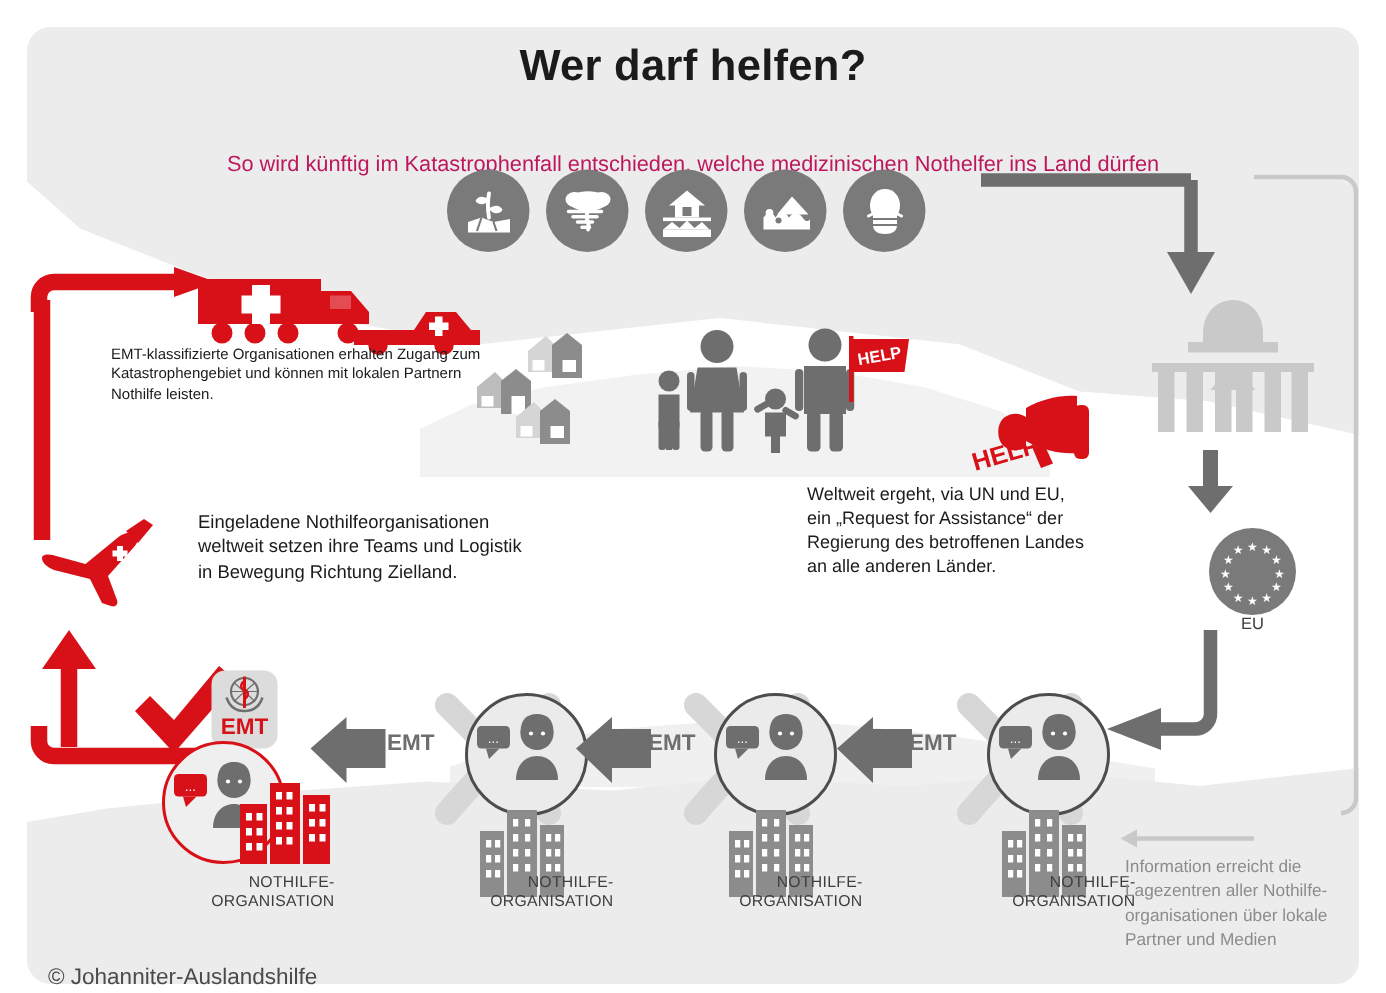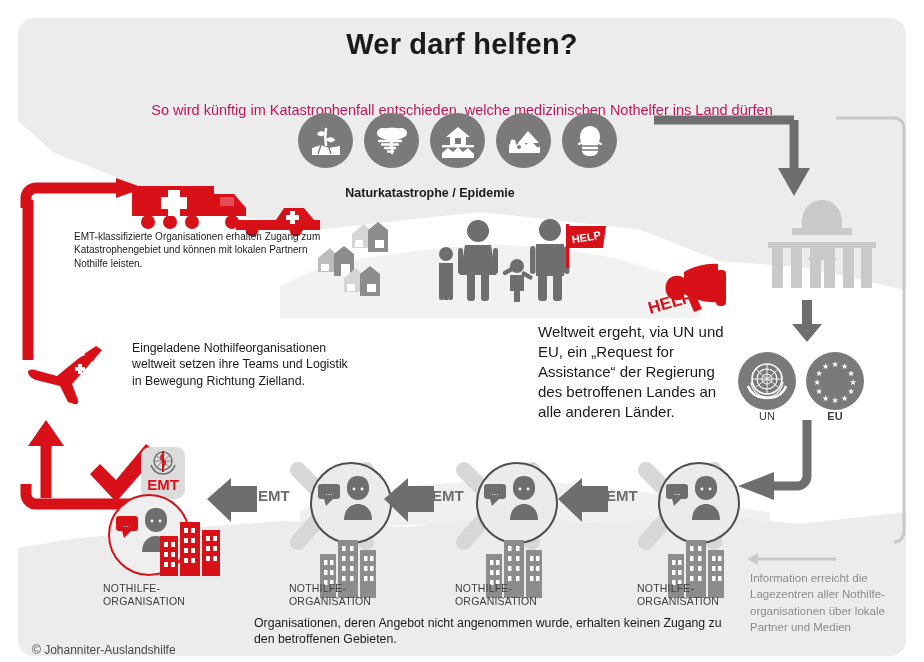--- a/index.html
+++ b/index.html
@@ -71,21 +71,21 @@
   .cap-nat{
     position:absolute;left:280px;top:186px;width:300px;text-align:center;
     font-size:12.5px;color:#1b1b1b;font-weight:bold;
   }
 
   
   .txt{position:absolute;color:#1b1b1b;line-height:1.33;}
   .t-grey{color:#8c8c8c;}
 
   .lbl-org{
-    position:absolute;text-align:left;width:120px;
+    position:absolute;text-align:right;width:120px;
     font-size:10.5px;color:#3d3d3d;line-height:1.25;letter-spacing:.2px;
   }
   .emt-tag{
     position:absolute;font-size:15px;font-weight:bold;color:#6e6e6e;
   }
 
   
   .org-ring{
     position:absolute;border-radius:50%;
     border:2px solid #4d4d4d;background:#ebebeb;
@@ -96,21 +96,21 @@
     position:absolute;width:44px;height:52px;border-radius:9px;
     background:#dcdcdc;display:flex;flex-direction:column;
     align-items:center;justify-content:flex-start;padding-top:3px;
     box-sizing:border-box;
   }
   .badge-emt .bt{
     font-size:15px;font-weight:bold;color:#d81118;line-height:1;margin-top:1px;
   }
 
   .copyright{
-    position:absolute;left:32px;top:643px;font-size:12px;color:#4a4a4a;
+    position:absolute;left:32px;top:643px;font-size:15px;color:#4a4a4a;
   }
 
   svg{display:block;overflow:visible;}
 </style>
 </head>
 <body>
 
 <div id="canvas">
 
   <div class="bg-head"></div>
@@ -168,21 +168,20 @@
     <div class="disc">
       <svg width="40" height="40" viewBox="0 0 40 40">
         <path d="M20 5c6 0 10 5 10 11 0 5-3 9-6 10h-8c-3-1-6-5-6-10 0-6 4-11 10-11z" fill="#fff"></path>
         <path d="M12 22h16v7c0 4-3 6-8 6s-8-2-8-6z" fill="#fff"></path>
         <path d="M12 25h16M12 29h16" stroke="#7a7a7a" stroke-width="1.4"></path>
         <path d="M9 23l4-2M31 23l-4-2" stroke="#fff" stroke-width="2" stroke-linecap="round"></path>
       </svg>
     </div>
   </div>
 
-  <div class="cap-nat">Naturkatastrophe / Epidemie</div>
 
   <svg class="abs" style="left:648px;top:108px;" width="160" height="100">
     <path d="M6 12H146" stroke="#6e6e6e" stroke-width="9" fill="none"></path>
     <path d="M146 12v50" stroke="#6e6e6e" stroke-width="9" fill="none"></path>
     <path d="M146 16q0 0 0 0" fill="none"></path>
     <path d="M130 60h32l-16 28z" fill="#6e6e6e"></path>
   </svg>
 
   <svg class="abs" style="left:832px;top:110px;" width="80" height="450">
     <path d="M4 8H62a10 10 0 0 1 10 10v404a10 10 0 0 1-10 10" stroke="#c9c9c9" stroke-width="3" fill="none"></path>
@@ -207,52 +206,40 @@
     <rect x="68" y="12" width="10" height="36" rx="4" fill="#d81118"></rect>
     <path d="M40 40l6 14 8-3-6-13z" fill="#d81118"></path>
     <text x="2" y="56" transform="rotate(-16 2 56)" font-family="Liberation Sans, sans-serif" font-size="17" font-weight="bold" fill="#d81118">HELP!</text>
   </svg>
 
   <svg class="abs" style="left:790px;top:300px;" width="40" height="46">
     <rect x="12" y="0" width="10" height="26" fill="#6e6e6e"></rect>
     <path d="M2 24h30l-15 18z" fill="#6e6e6e"></path>
   </svg>
 
-  <div class="abs" style="left:738px;top:352px;">
-    <svg width="58" height="58">
-      <circle cx="29" cy="29" r="29" fill="#7a7a7a"></circle>
-      <circle cx="29" cy="27" r="15" fill="none" stroke="#fff" stroke-width="1.6"></circle>
-      <circle cx="29" cy="27" r="10" fill="none" stroke="#fff" stroke-width="1.1"></circle>
-      <circle cx="29" cy="27" r="5" fill="none" stroke="#fff" stroke-width="1"></circle>
-      <path d="M14 27h30M29 12v30M18 17c7 8 15 12 22 18M40 17c-7 8-15 12-22 18" stroke="#fff" stroke-width=".9" fill="none"></path>
-      <path d="M10 34c3 8 9 12 19 12s16-4 19-12" stroke="#fff" stroke-width="2.4" fill="none"></path>
-      <path d="M13 30c1 9 8 15 16 15s15-6 16-15" stroke="#fff" stroke-width="1.2" fill="none"></path>
-    </svg>
-    <div style="position:absolute;left:0;top:58px;width:58px;text-align:center;font-size:11px;color:#3d3d3d;">UN</div>
-  </div>
 
   <div class="abs" style="left:806px;top:352px;">
     <svg width="58" height="58">
       <circle cx="29" cy="29" r="29" fill="#7a7a7a"></circle>
       <g fill="#fff">
         <text x="29" y="15" text-anchor="middle" font-size="8">★</text>
         <text x="38.5" y="17" text-anchor="middle" font-size="8">★</text>
         <text x="45" y="24" text-anchor="middle" font-size="8">★</text>
         <text x="47" y="33" text-anchor="middle" font-size="8">★</text>
         <text x="45" y="42" text-anchor="middle" font-size="8">★</text>
         <text x="38.5" y="49" text-anchor="middle" font-size="8">★</text>
         <text x="29" y="51" text-anchor="middle" font-size="8">★</text>
         <text x="19.5" y="49" text-anchor="middle" font-size="8">★</text>
         <text x="13" y="42" text-anchor="middle" font-size="8">★</text>
         <text x="11" y="33" text-anchor="middle" font-size="8">★</text>
         <text x="13" y="24" text-anchor="middle" font-size="8">★</text>
         <text x="19.5" y="17" text-anchor="middle" font-size="8">★</text>
       </g>
     </svg>
-    <div style="position:absolute;left:0;top:58px;width:58px;text-align:center;font-size:11px;color:#3d3d3d;font-weight:bold;">EU</div>
+    <div style="position:absolute;left:0;top:58px;width:58px;text-align:center;font-size:11px;color:#3d3d3d;">EU</div>
   </div>
 
   <svg class="abs" style="left:730px;top:420px;" width="110" height="95">
     <path d="M77 0v56a10 10 0 0 1-10 10H40" stroke="#6e6e6e" stroke-width="9" fill="none"></path>
     <path d="M44 52v28L8 66z" fill="#6e6e6e"></path>
   </svg>
 
   <svg class="abs" style="left:742px;top:548px;" width="100" height="24">
     <path d="M94 11H12" stroke="#c9c9c9" stroke-width="3" fill="none"></path>
     <path d="M16 5L5 11l11 6z" fill="#c9c9c9"></path>
@@ -577,22 +564,21 @@
 
   <svg class="abs" style="left:556px;top:478px;" width="56" height="42">
     <path d="M52 8v26H26v10L2 21 26 0v8z" fill="#6e6e6e"></path>
   </svg>
   <div class="emt-tag" style="left:606px;top:487px;">EMT</div>
 
   <div class="txt" style="left:74px;top:230px;width:268px;font-size:10px;">EMT-klassifizierte Organisationen erhalten Zugang zum Katastrophengebiet und können mit lokalen Partnern Nothilfe leisten.</div>
 
   <div class="txt" style="left:132px;top:340px;width:225px;font-size:12.3px;">Eingeladene Nothilfeorganisationen weltweit setzen ihre Teams und Logistik in Bewegung Richtung Zielland.</div>
 
-  <div class="txt" style="left:538px;top:322px;width:190px;font-size:15px;">Weltweit ergeht, via UN und EU, ein „Request for Assistance“ der Regierung des betroffenen Landes an alle anderen Länder.</div>
-
-
-  <div class="txt" style="left:254px;top:615px;width:480px;font-size:12.3px;">Organisationen, deren Angebot nicht angenommen wurde, erhalten keinen Zugang zu den betroffenen Gebieten.</div>
+  <div class="txt" style="left:538px;top:322px;width:190px;font-size:12px;">Weltweit ergeht, via UN und EU, ein „Request for Assistance“ der Regierung des betroffenen Landes an alle anderen Länder.</div>
+
+
 
   <div class="txt t-grey" style="left:750px;top:570px;width:160px;font-size:11.5px;line-height:1.42;">Information erreicht die Lagezentren aller Nothilfe-organisationen über lokale Partner und Medien</div>
 
   <div class="copyright">© Johanniter-Auslandshilfe</div>
 
 </div>
 
 </body></html>

